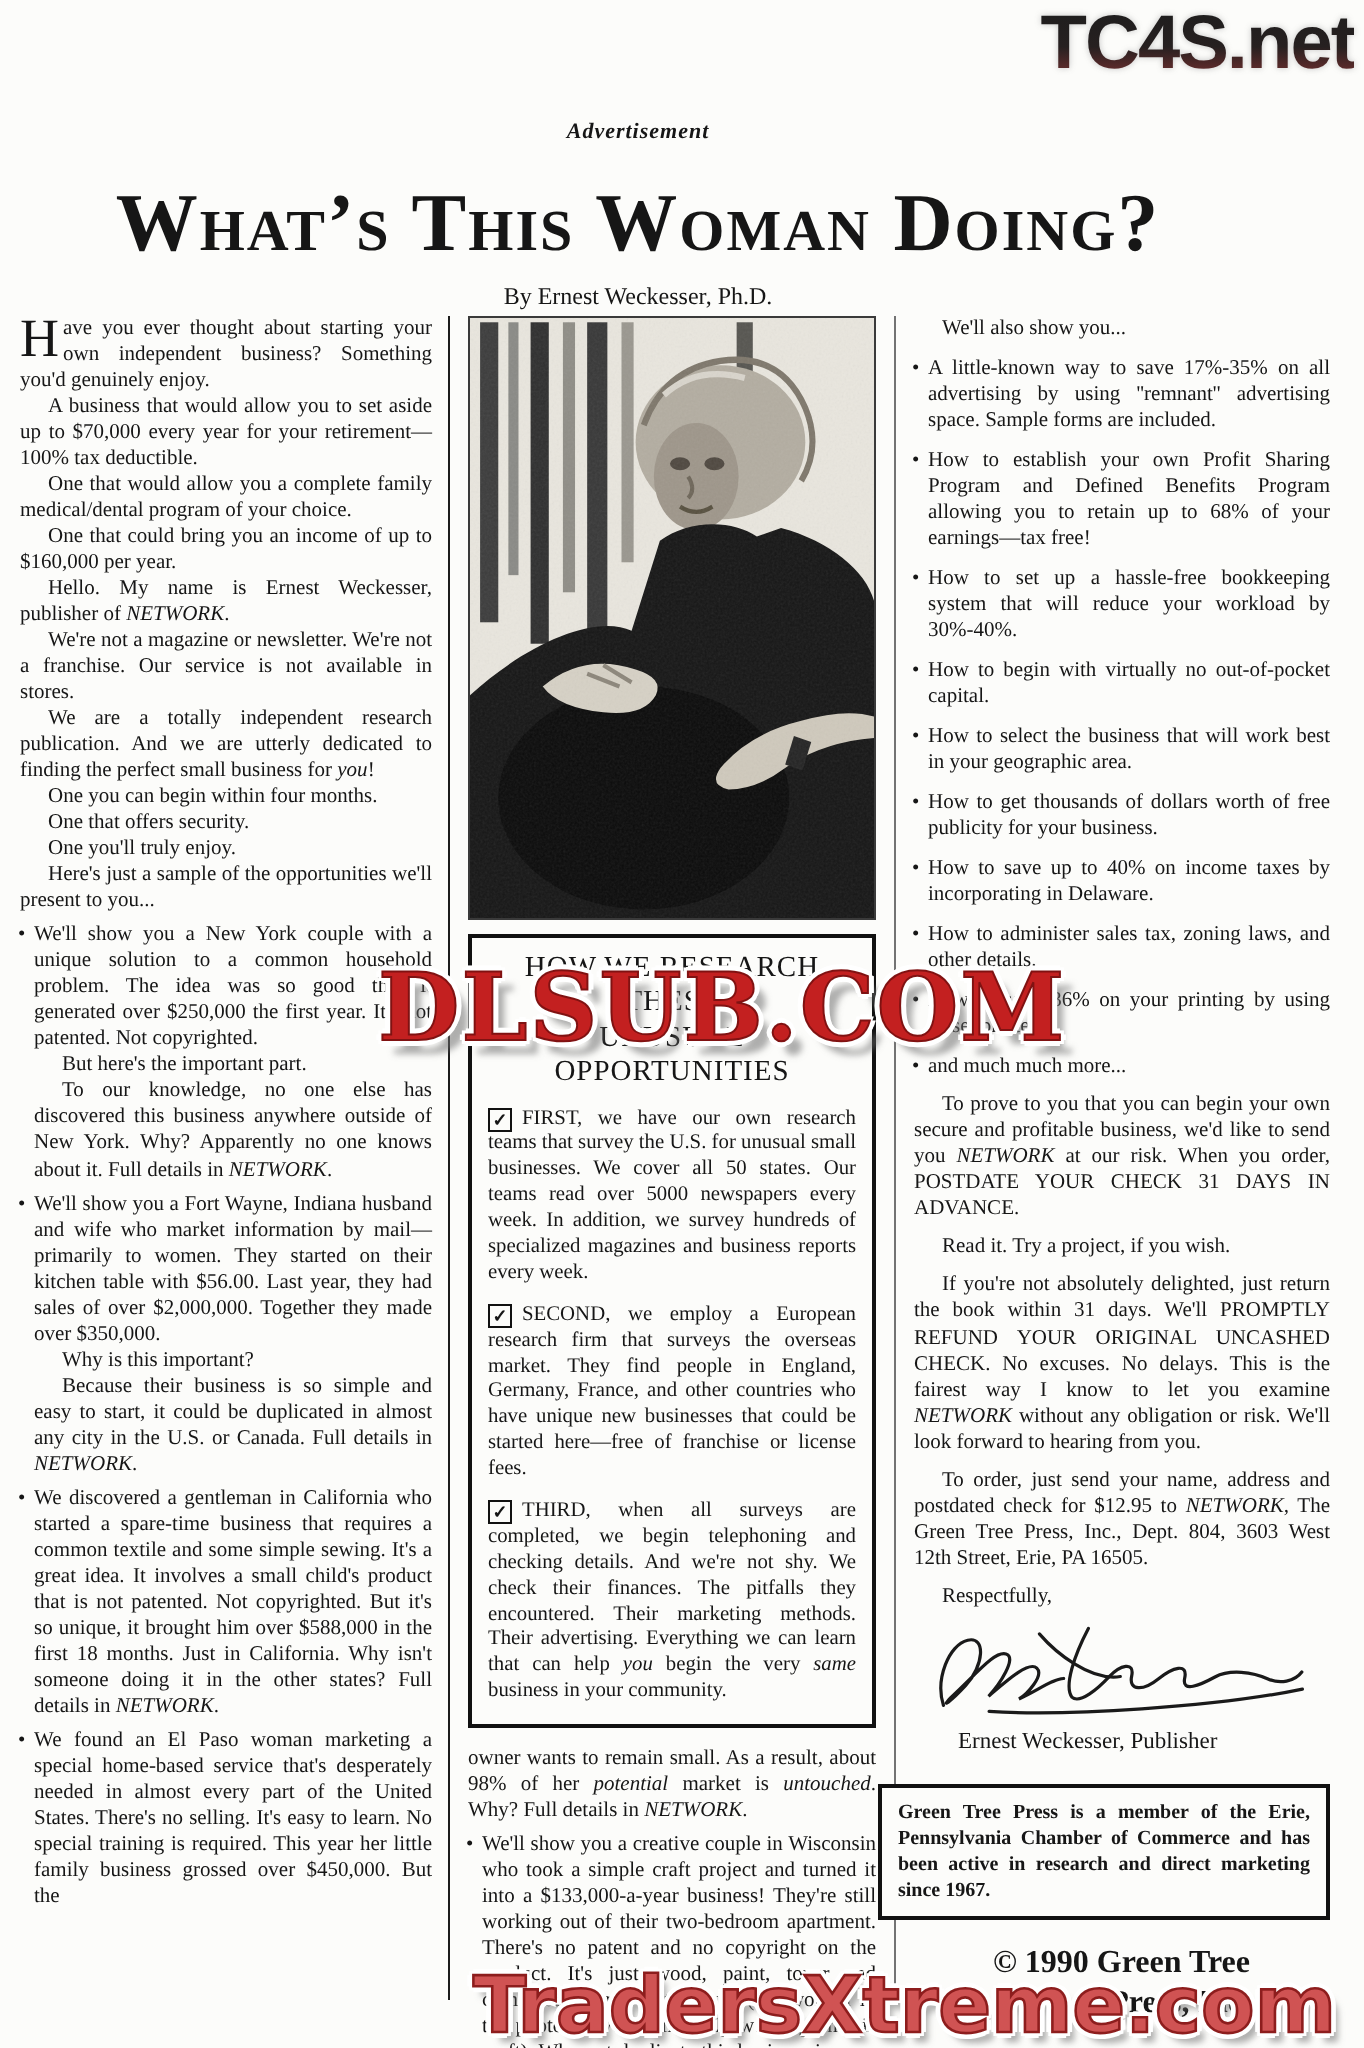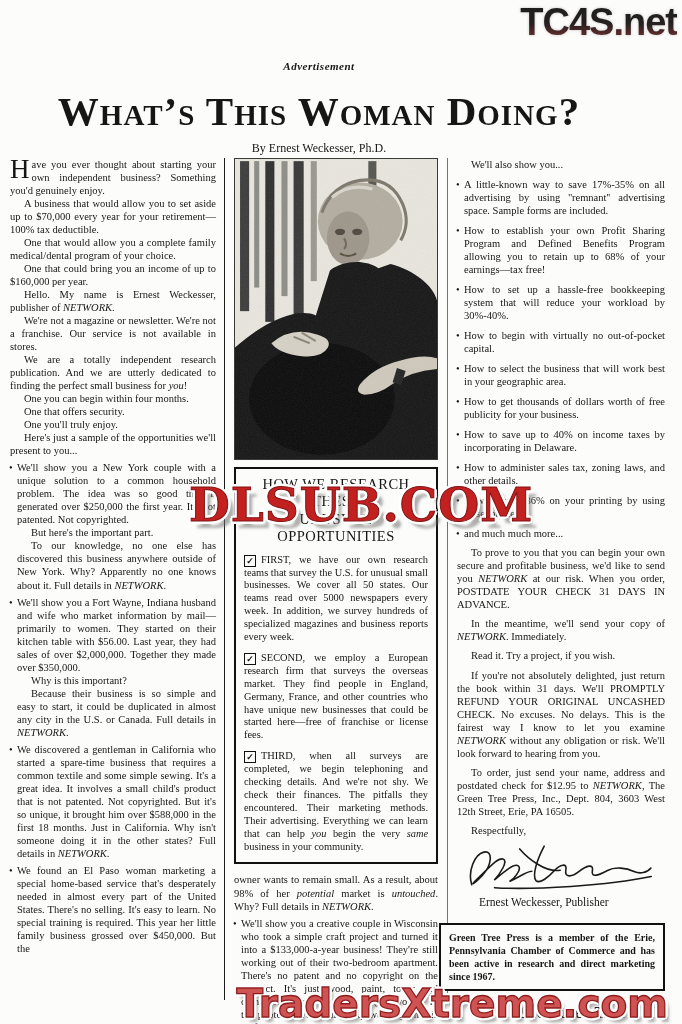--- a/index.html
+++ b/index.html
@@ -164,21 +164,20 @@
           <p class="para rbullet">How to begin with virtually no out-of-pocket capital.</p>
           <p class="para rbullet">How to select the business that will work best in your geographic area.</p>
           <p class="para rbullet">How to get thousands of dollars worth of free publicity for your business.</p>
           <p class="para rbullet">How to save up to 40% on income taxes by incorporating in Delaware.</p>
           <p class="para rbullet">How to administer sales tax, zoning laws, and other details.</p>
           <p class="para rbullet">How to save 36% on your printing by using offset printers.</p>
           <p class="para rbullet">and much much more...</p>
         </div>
       <div>
           <p class="para close">To prove to you that you can begin your own secure and profitable business, we'd like to send you <i>NETWORK</i> at our risk. When you order, POSTDATE YOUR CHECK 31 DAYS IN ADVANCE.</p>
-          <p class="para close">In the meantime, we'll send your copy of <i>NETWORK</i>. Immediately.</p>
           <p class="para close">Read it. Try a project, if you wish.</p>
           <p class="para close">If you're not absolutely delighted, just return the book within 31 days. We'll PROMPTLY REFUND YOUR ORIGINAL UNCASHED CHECK. No excuses. No delays. This is the fairest way I know to let you examine <i>NETWORK</i> without any obligation or risk. We'll look forward to hearing from you.</p>
           <p class="para close">To order, just send your name, address and postdated check for $12.95 to <i>NETWORK</i>, The Green Tree Press, Inc., Dept. 804, 3603 West 12th Street, Erie, PA 16505.</p>
           <p class="para close">Respectfully,</p>
         </div>
 
       <svg class="signature" width="190" height="52" viewBox="0 0 200 55">
         <g fill="none" stroke="#1a1a1a" stroke-width="1.7" stroke-linecap="round" transform="rotate(-2 100 27)">
           <path d="M6 44 C2 30 10 12 20 10 C30 8 28 24 18 34 C10 42 4 46 10 40 C24 28 34 16 40 18 C46 20 36 34 30 40 C40 32 52 22 56 26 C60 30 50 40 46 42 C56 38 64 32 70 32"></path>
           <path d="M58 8 C66 18 84 34 100 32"></path>

